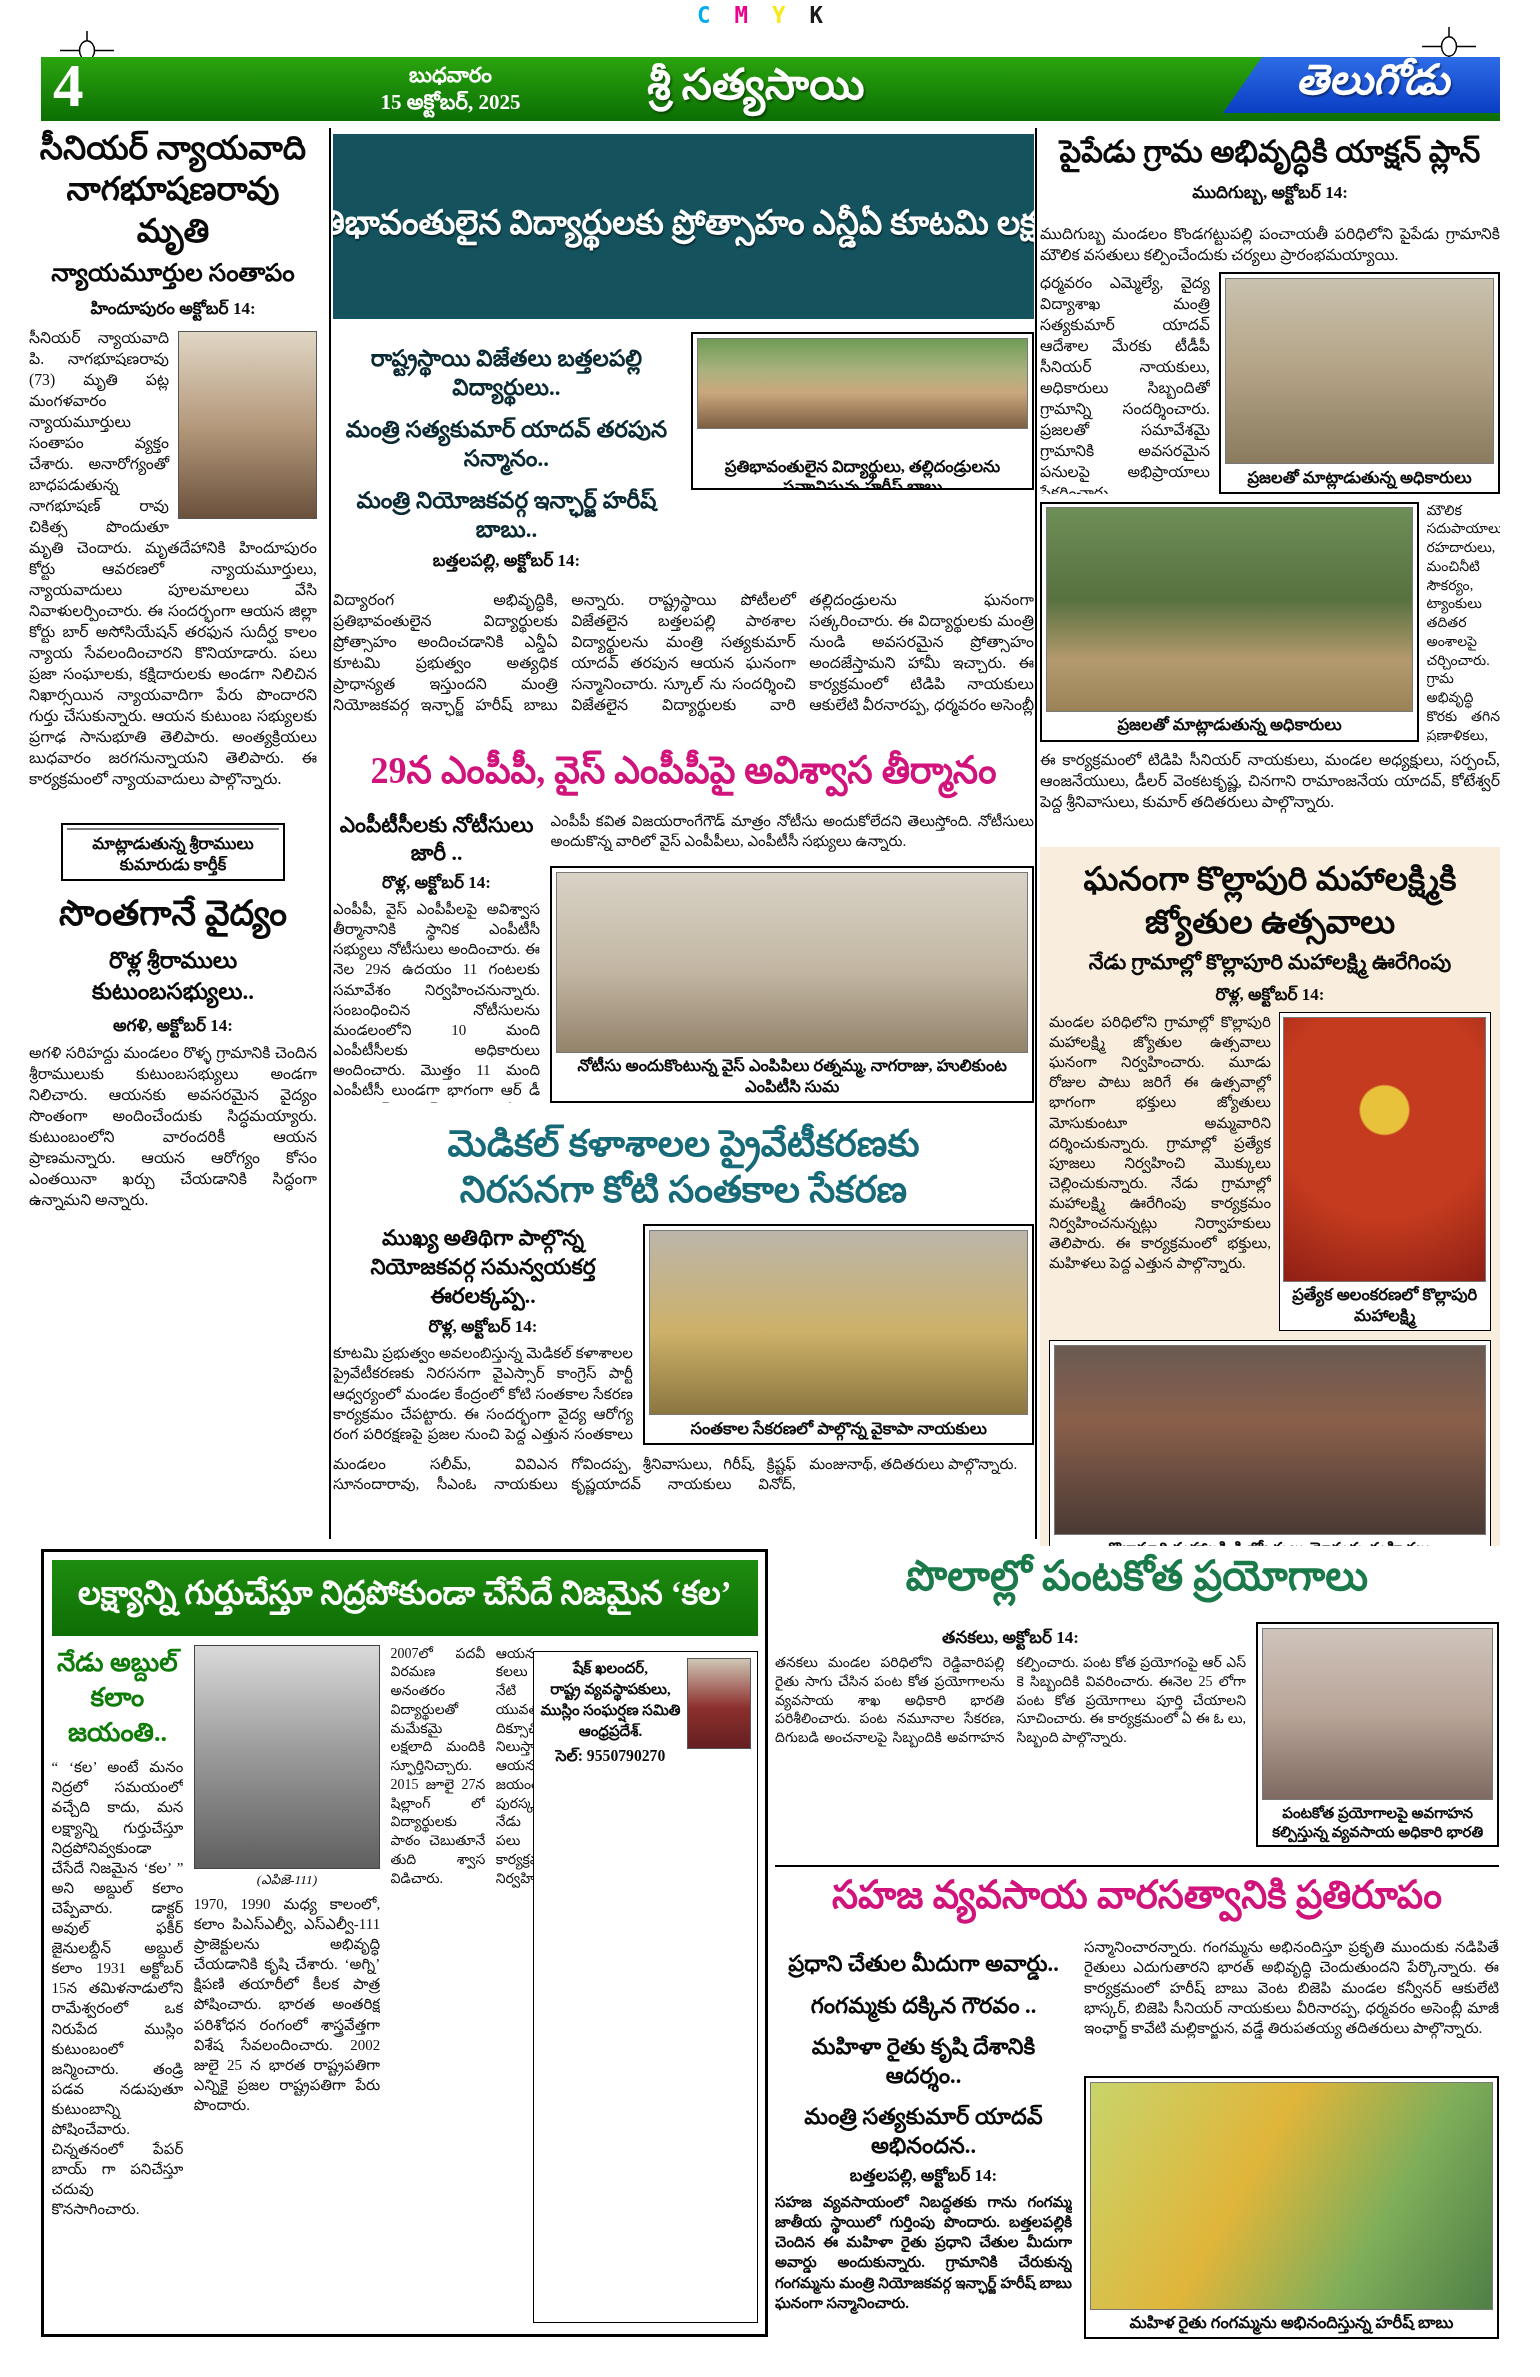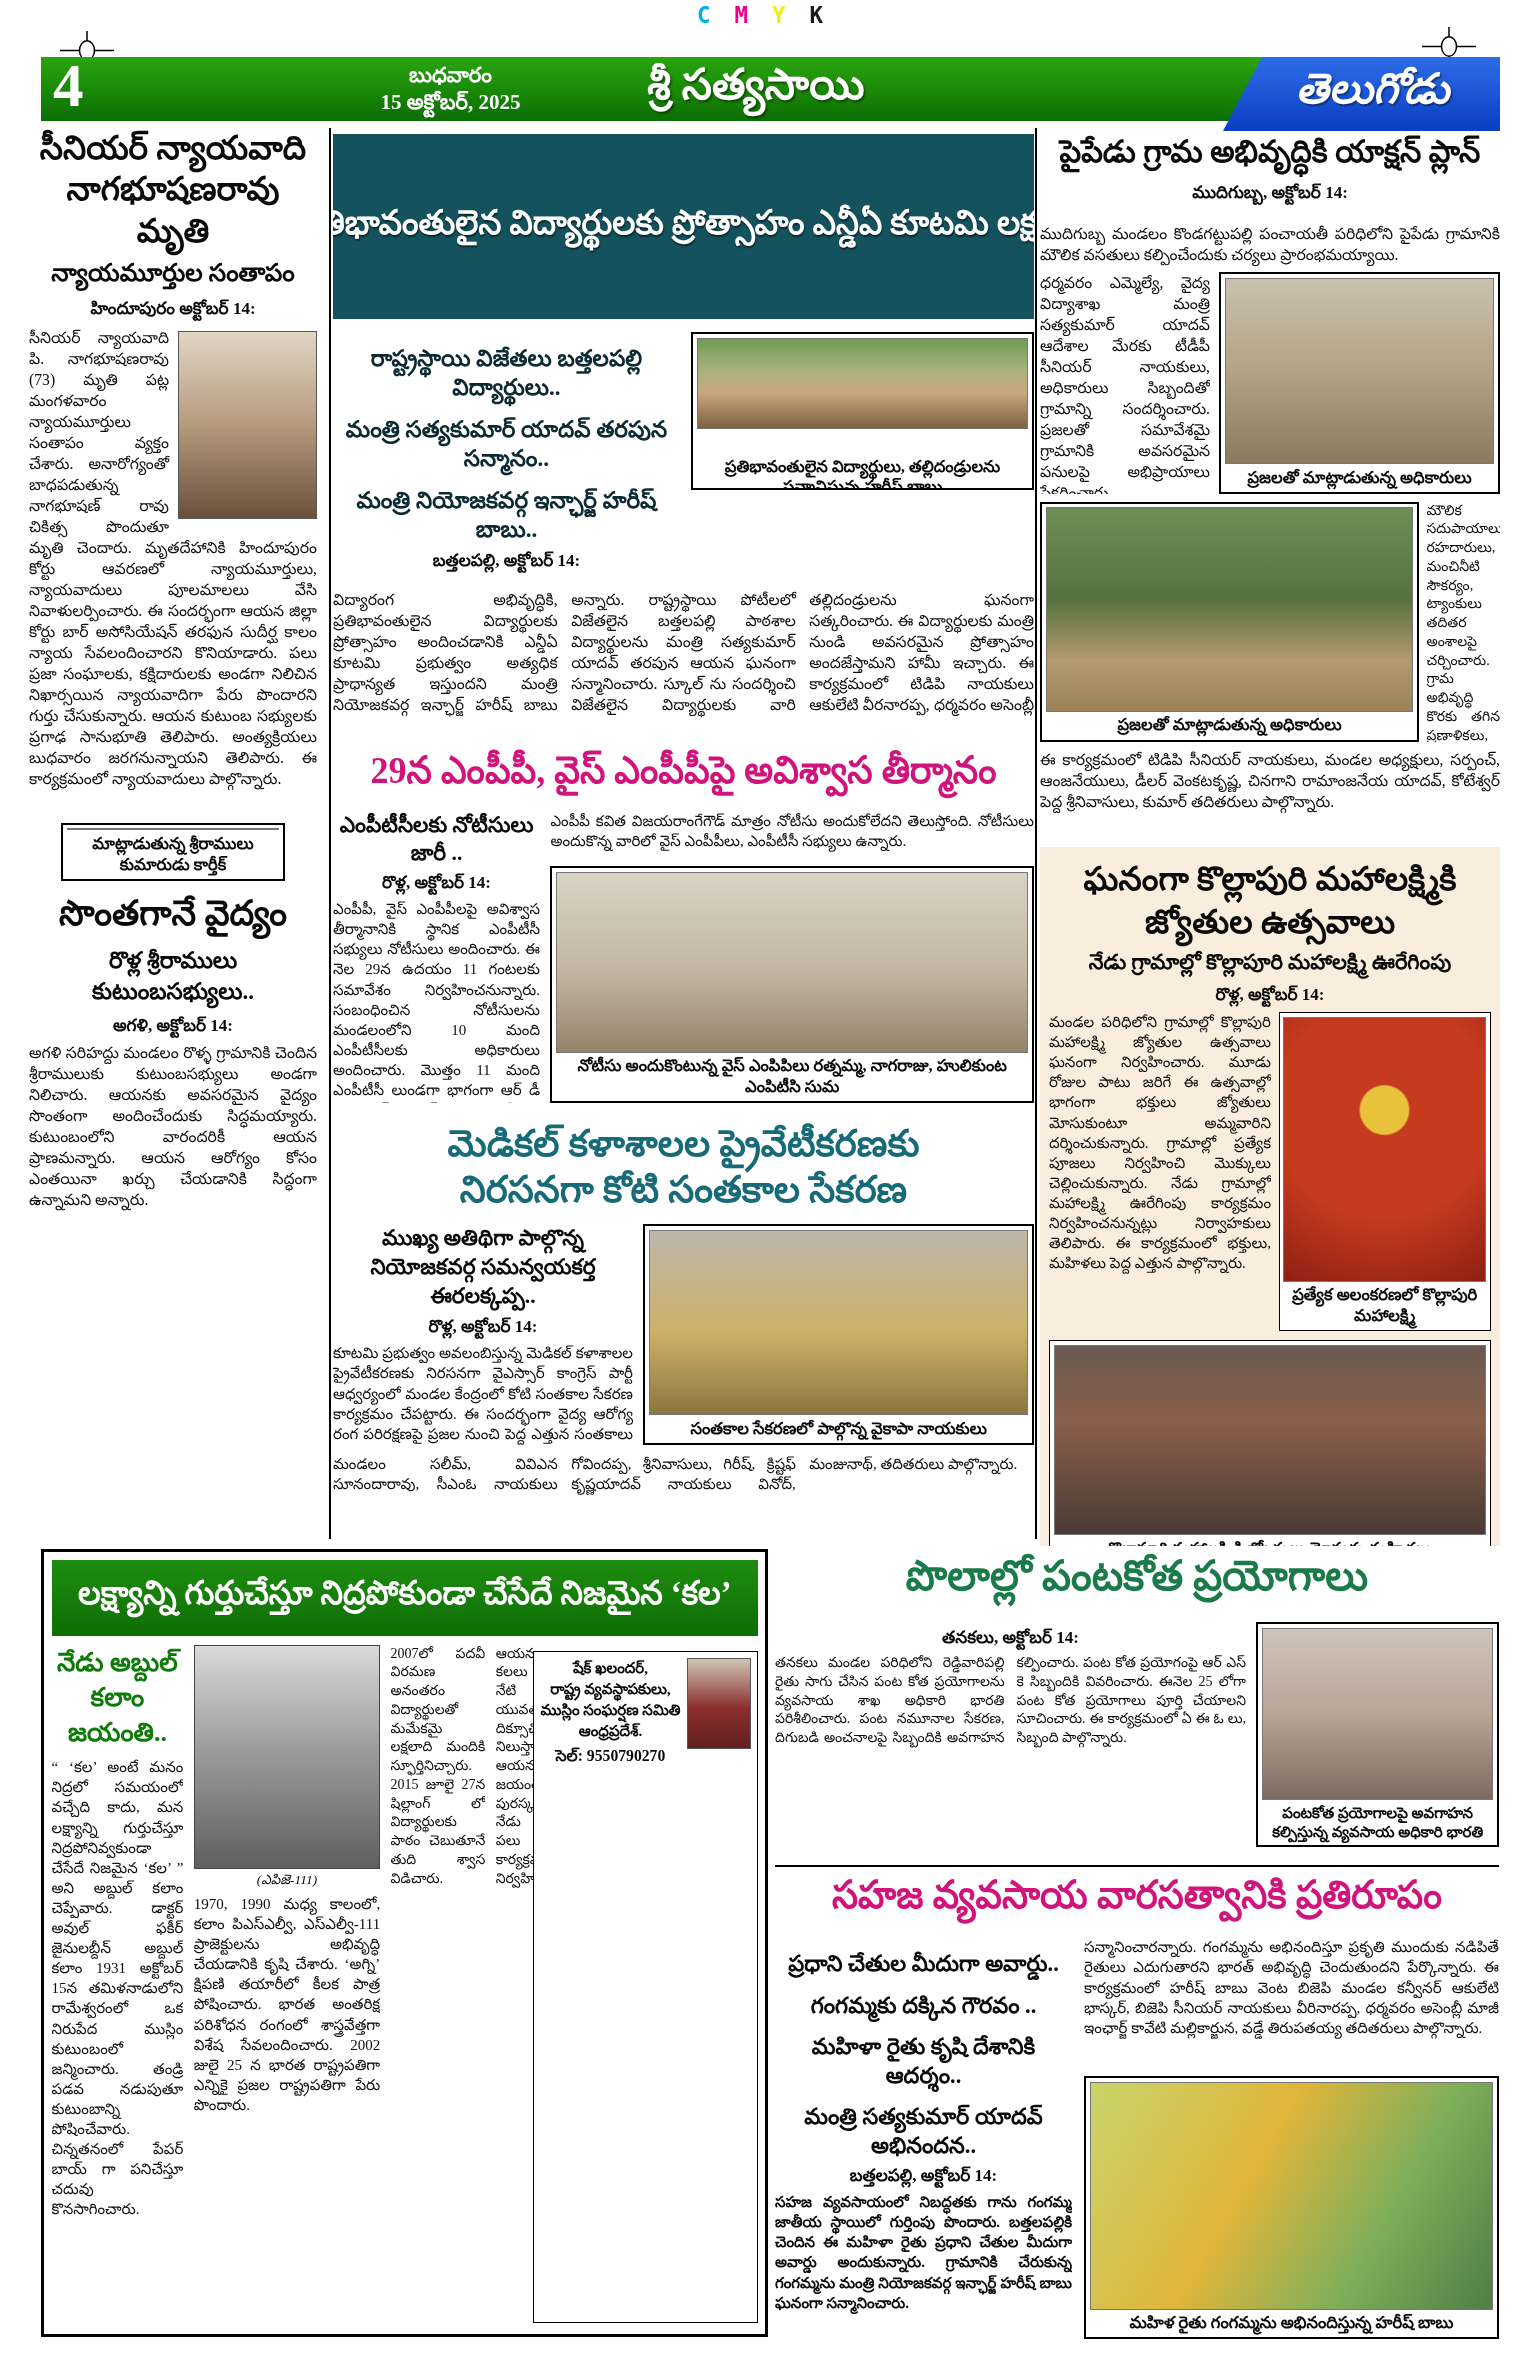--- a/index.html
+++ b/index.html
@@ -21,21 +21,21 @@
   .cmyk .y{color:var(--cmyk-y);} .cmyk .k{color:var(--cmyk-k);}
 
   
   .header-bar{position:absolute;left:41px;top:57px;width:1459px;height:64px;
       background:linear-gradient(180deg,var(--header-green-top),var(--header-green-bottom));}
   .page-num{position:absolute;left:12px;top:-3px;font-size:61px;font-weight:800;color:#fff;line-height:1.05;}
   .date-block{position:absolute;left:283px;top:5.2px;width:253px;text-align:center;color:#fff;
       font-weight:800;font-size:21px;line-height:1.3;}
   .edition{position:absolute;left:49%;transform:translateX(-50%);top:3px;color:#fff;
       font-size:43px;font-weight:800;text-shadow:1.5px 2.2px 2.2px rgba(0,0,0,.45);white-space:nowrap;}
-  .masthead{position:absolute;right:0;top:0;height:74px;width:277px;
+  .masthead{position:absolute;right:0;top:0;height:56px;width:277px;
       background:linear-gradient(180deg,var(--masthead-blue-top),var(--masthead-blue-bottom));
       clip-path:polygon(39px 0,100% 0,100% 100%,0 100%);
       display:flex;align-items:center;justify-content:center;}
   .masthead span{color:#fff;font-size:42px;font-weight:800;font-style:italic;
       text-shadow:1.5px 1.5px 1.5px rgba(0,0,0,.4);padding-left:22.4px;}
 
   
   .dateline{font-weight:800;text-align:center;font-size:17px;margin:6px 0 3px;}
   .body-text{font-size:15.7px;line-height:1.34;text-align:justify;color:#0c0c0c;overflow:hidden;}
   .photo-box{border:2.2px solid #000;background:#fff;padding:3.7px;display:flex;flex-direction:column;overflow:hidden;}

